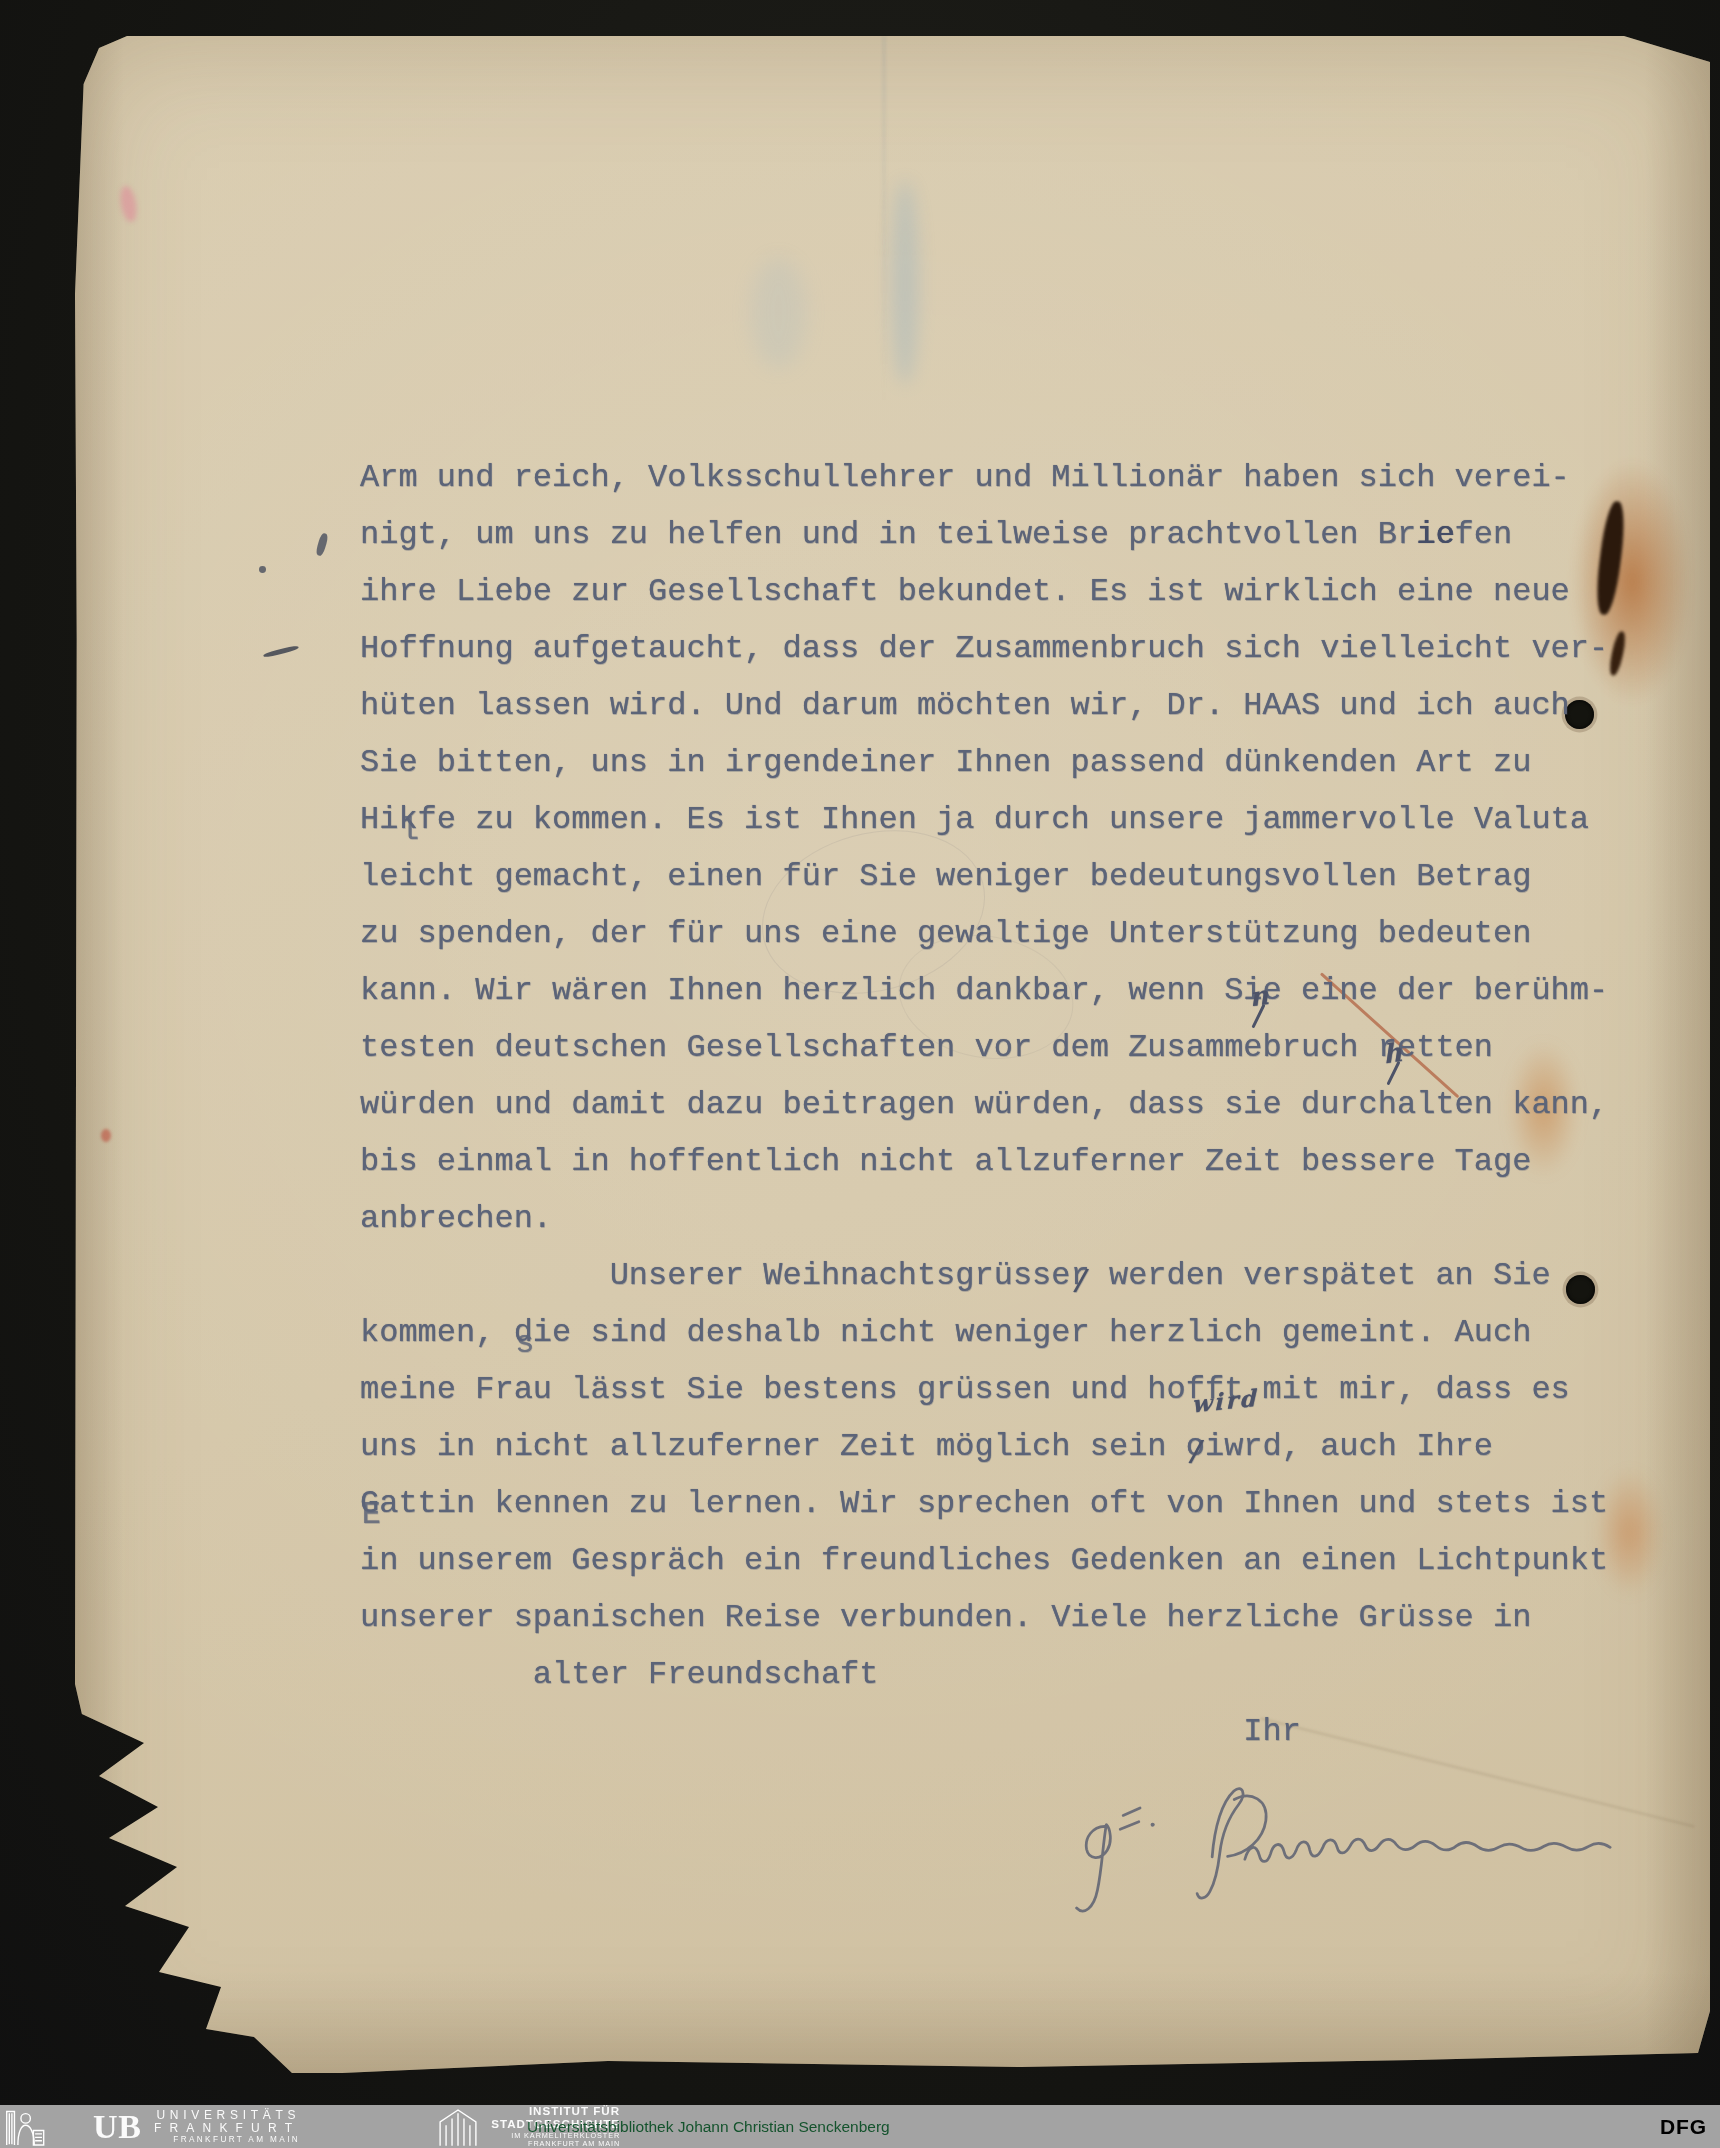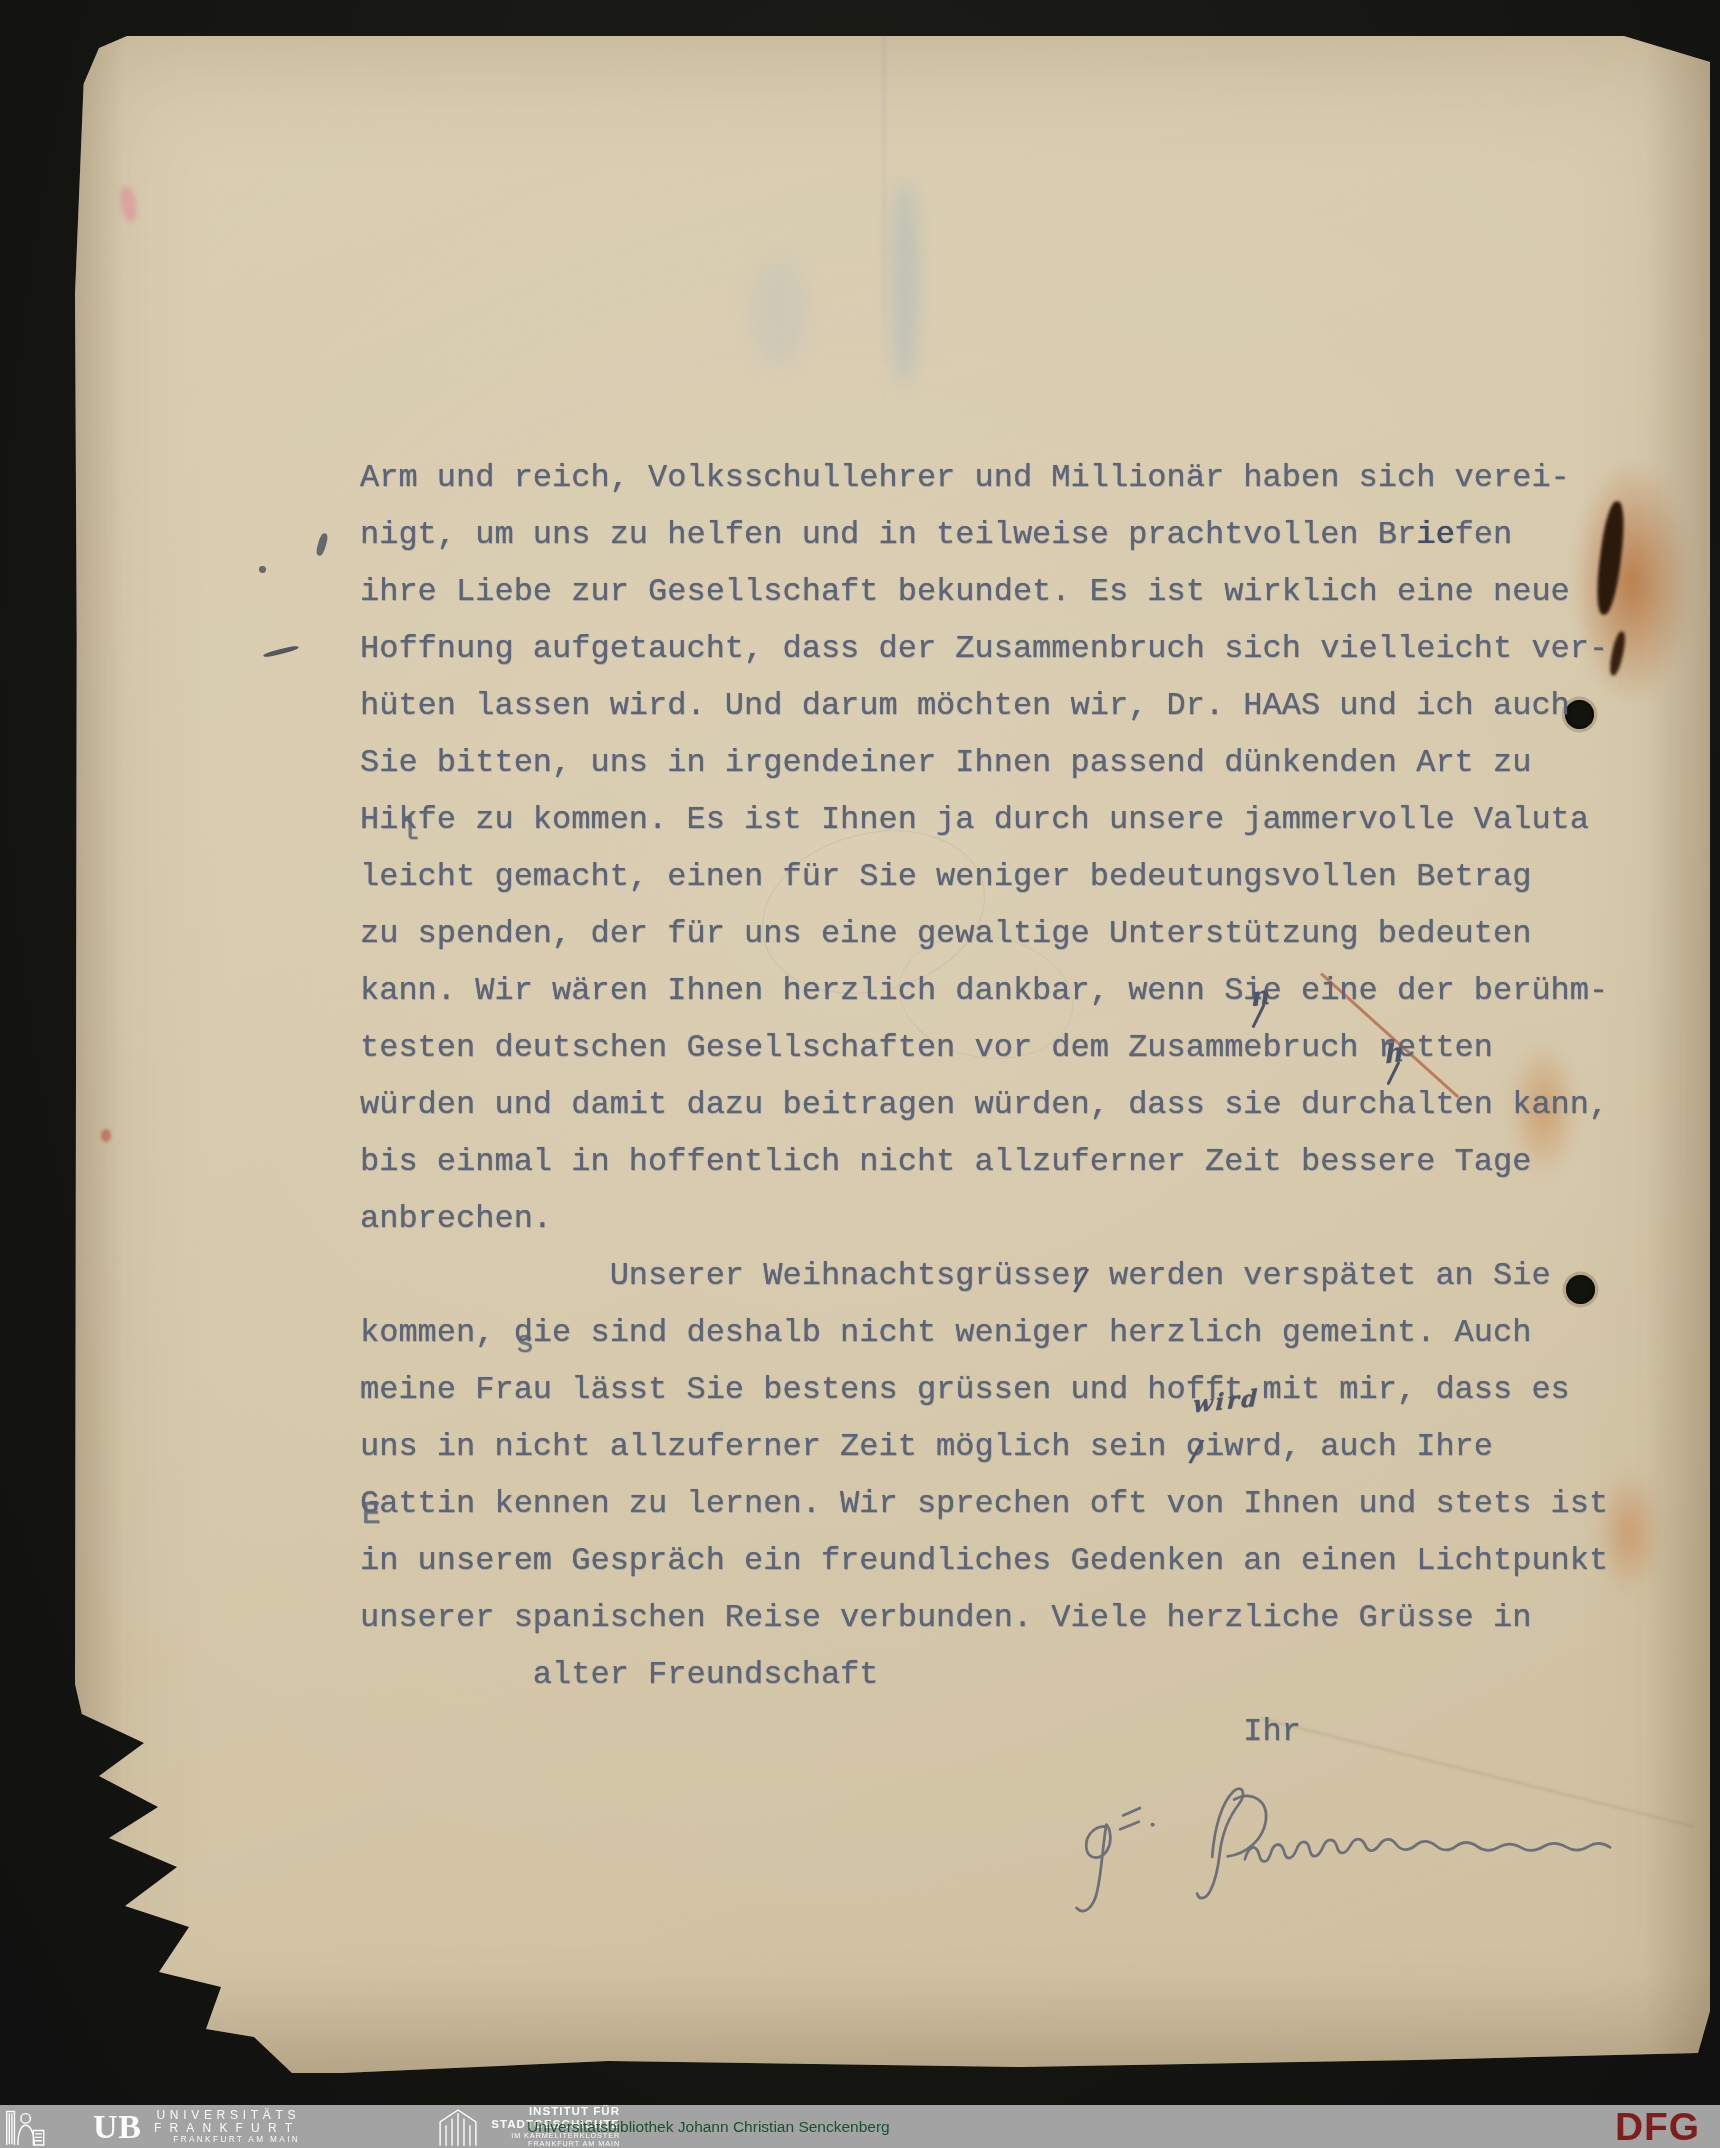--- a/index.html
+++ b/index.html
@@ -115,22 +115,22 @@
   .ubl1 { font-size:12px; letter-spacing:4.7px; margin-bottom:1px; }
   .ubl2 { font-size:12px; letter-spacing:8.2px; margin-bottom:2.6px; }
   .ubl3 { font-size:8.2px; letter-spacing:2.4px; }
   .instgroup { left:435px; }
   .archicon { width:46px; height:38px; margin-right:10.3px; margin-top:1.7px; }
   .instlines{ display:flex; flex-direction:column; justify-content:center; line-height:1; }
   .inl1,.inl2 { font-size:11.6px; font-weight:bold; letter-spacing:1px; margin-bottom:1.7px; }
   .inl3,.inl4 { font-size:7.3px; letter-spacing:0.9px; margin-bottom:0.9px; }
   .libname { position:absolute; left:527px; top:50%; transform:translateY(-50%);
              font-size:15.5px; color:#14532d; }
-  .dfg { position:absolute; right:21px; top:50%; transform:translateY(-50%);
-         font-weight:bold; font-size:39px; letter-spacing:0.9px; color:#7f1d1d; }
+  .dfg { position:absolute; right:14px; top:50%; transform:translateY(-50%);
+         font-weight:bold; font-size:21px; letter-spacing:0.9px; color:#000000; }
 </style>
 </head>
 <body>
 
 <div class="paper">
 
   <div class="blem burn-halo"></div>
   <div class="blem burn-core"></div>
   <div class="blem burn-core2"></div>
   <div class="blem stain-mid"></div>

